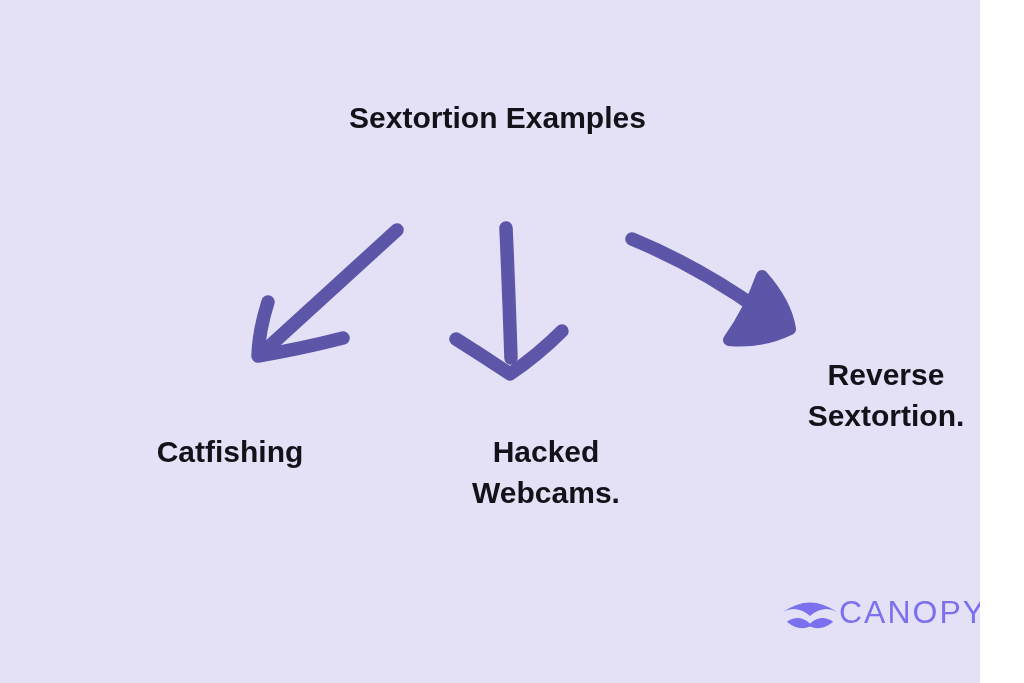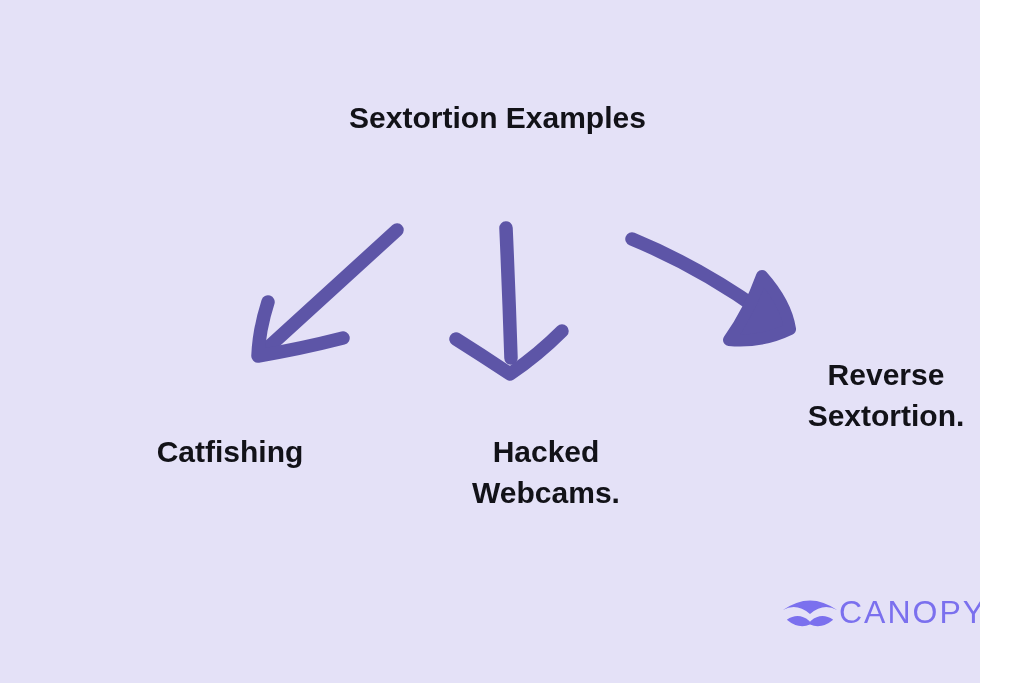--- a/index.html
+++ b/index.html
@@ -58,21 +58,21 @@
   }
   .label-catfishing { left: 80px;  top: 431px; }
   .label-hacked     { left: 396px; top: 431px; }
   .label-reverse    { left: 736px; top: 354px; }
 
   .logo {
     position: absolute;
     left: 781px;
     top: 592px;
     display: flex;
-    align-items: center;
+    align-items: flex-end;
     gap: 0;
   }
   .logo-icon { display: block; }
   .logo-icon path { fill: #7b70ee; }
   .logo-text {
     color: #7b70ee;
     font-size: 32px;
     font-weight: 400;
     letter-spacing: 2px;
     line-height: 40px;

